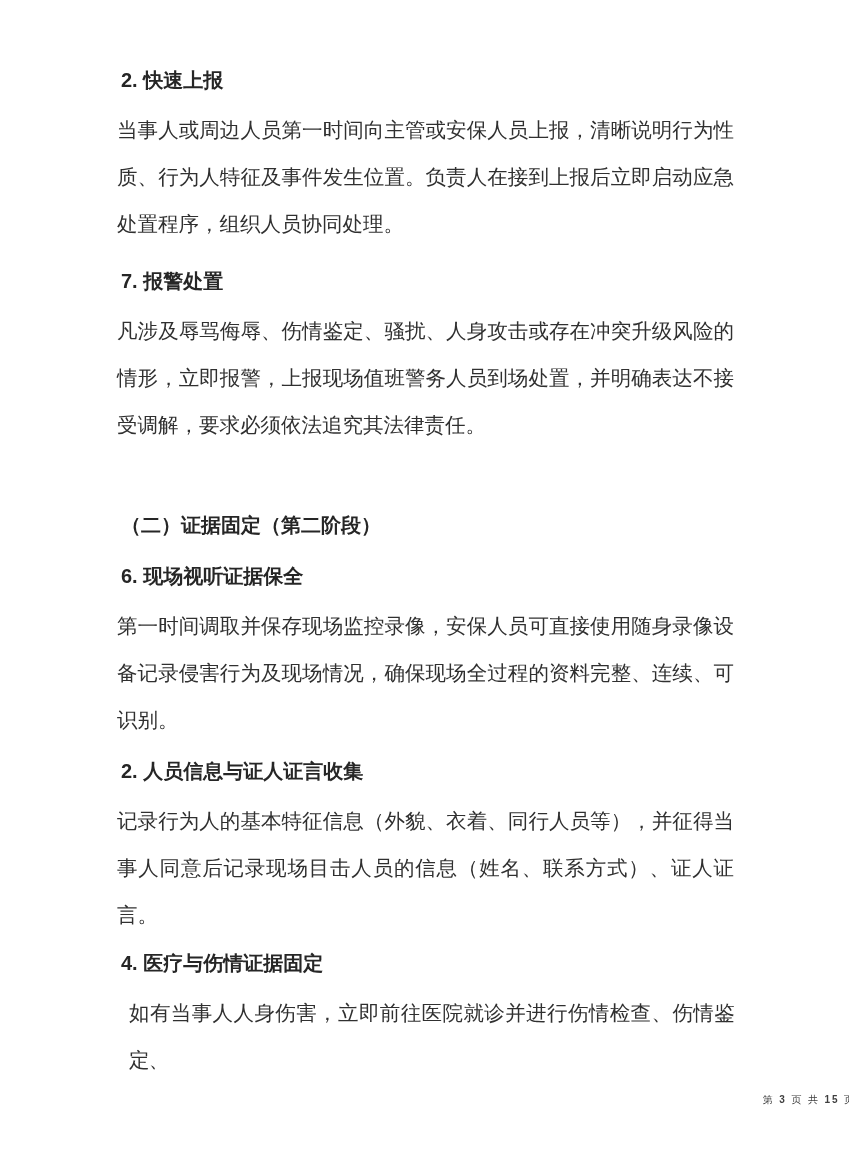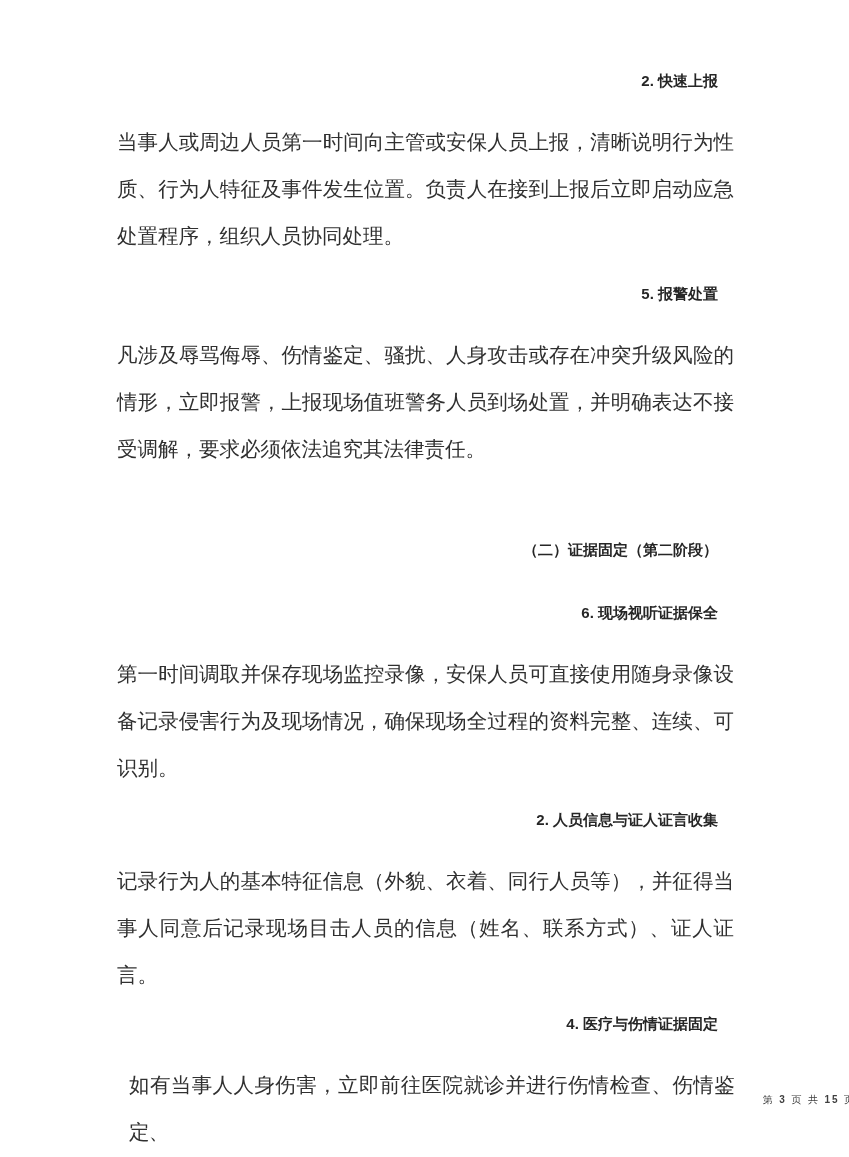--- a/index.html
+++ b/index.html
@@ -12,26 +12,25 @@
     overflow: hidden;
     font-family: "Liberation Sans", "DejaVu Sans", sans-serif;
   }
   .content {
     position: absolute;
     left: 117px;
     top: 57px;
     width: 617px;
   }
   .heading {
-    font-size: 15px;
+    font-size: 20px;
     line-height: 47px;
     font-weight: 700;
     color: #262626;
-    margin: 16px;
-    text-align: right;
+    margin: 4px;
   }
   .para {
     font-size: 20.5px;
     line-height: 47px;
     font-weight: 400;
     color: #303030;
     margin: 0;
     text-align: justify;
     font-family: Liberation Mono, monospace;
   }
@@ -61,21 +60,21 @@
 </head>
 <body>
 
 <div class="page">
   <main class="content">
 
     <h3 class="heading mt0">2. 快速上报</h3>
 
     <p class="para">当事人或周边人员第一时间向主管或安保人员上报，清晰说明行为性质、行为人特征及事件发生位置。负责人在接到上报后立即启动应急处置程序，组织人员协同处理。</p>
 
-    <h3 class="heading mt9">5. 报警处置</h3>
+    <h3 class="heading mt9">7. 报警处置</h3>
 
     <p class="para">凡涉及辱骂侮辱、伤情鉴定、骚扰、人身攻击或存在冲突升级风险的情形，立即报警，上报现场值班警务人员到场处置，并明确表达不接受调解，要求必须依法追究其法律责任。</p>
 
     <h2 class="heading mt52">（二）证据固定（第二阶段）</h2>
 
 
     <h3 class="heading mt0">6. 现场视听证据保全</h3>
 
     <p class="para">第一时间调取并保存现场监控录像，安保人员可直接使用随身录像设备记录侵害行为及现场情况，确保现场全过程的资料完整、连续、可识别。</p>
 

